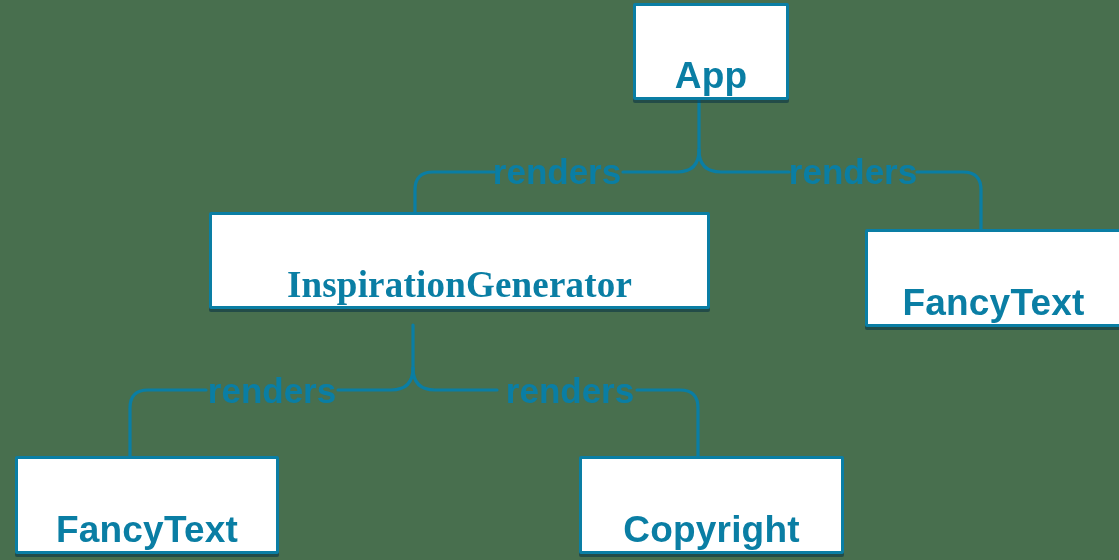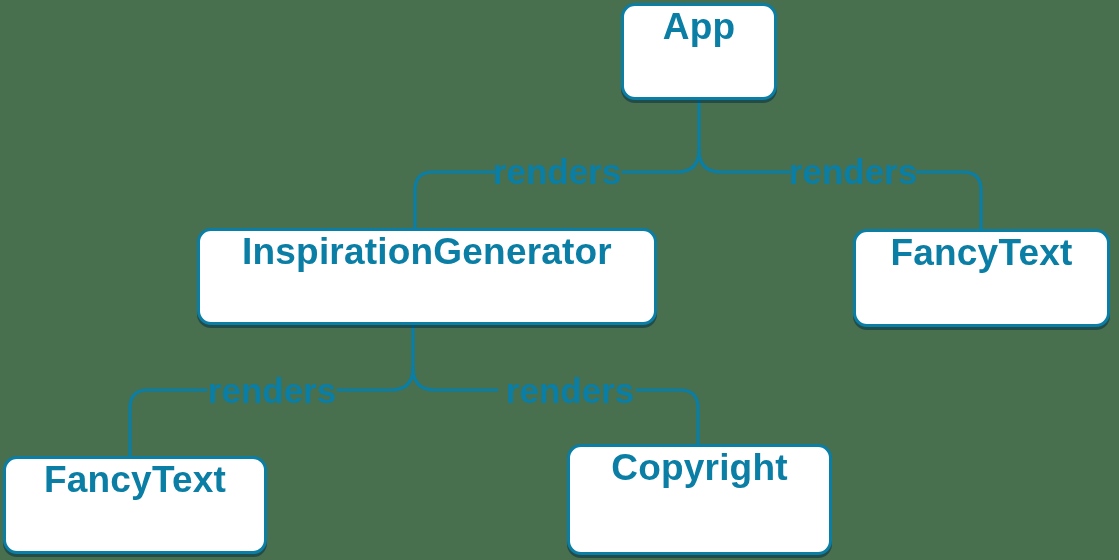--- a/index.html
+++ b/index.html
@@ -24,47 +24,48 @@
   .connectors path {
     fill: none;
     stroke: #0a7ea4;
     stroke-width: 3.2;
     stroke-linecap: round;
   }
   .node {
     position: absolute;
     background: #ffffff;
     border: 3px solid #0a7ea4;
-    border-radius: 14px;
+    border-radius: 2px;
     box-shadow: 0 3px 0 rgba(5, 48, 68, 0.55);
     display: flex;
-    align-items: flex-start;
+    align-items: flex-end;
     justify-content: center;
     color: #0a7ea4;
     font-size: 37px;
     font-weight: 600;
     letter-spacing: 0.2px;
     box-sizing: border-box;
     white-space: nowrap;
+    margin-left: 12px;
   }
   .edge-label {
     position: absolute;
     transform: translate(-50%, -50%);
     color: #0a7ea4;
     font-size: 35px;
     font-weight: 600;
     line-height: 1;
     white-space: nowrap;
   }
   
   .node-app                  { left: 621px; top: 3px;   width: 156px; height: 97px; }
-  .node-inspiration-generator{ left: 197px; top: 228px; width: 460px; height: 97px; }
+  .node-inspiration-generator{ left: 197px; top: 212px; width: 501px; height: 97px; font-family: Liberation Serif, serif; }
   .node-fancy-text-right     { left: 853px; top: 229px; width: 257px; height: 98px; }
   .node-fancy-text-left      { left: 3px;   top: 456px; width: 264px; height: 98px; }
-  .node-copyright            { left: 567px; top: 444px; width: 265px; height: 111px; }
+  .node-copyright            { left: 567px; top: 456px; width: 265px; height: 98px; }
   
   .label-app-ig   { left: 557px; top: 171px; }
   .label-app-ft   { left: 853px; top: 171px; }
   .label-ig-ft    { left: 272px; top: 390px; }
   .label-ig-cr    { left: 570px; top: 390px; }
 </style>
 </head>
 <body>
 
 <div class="canvas">

